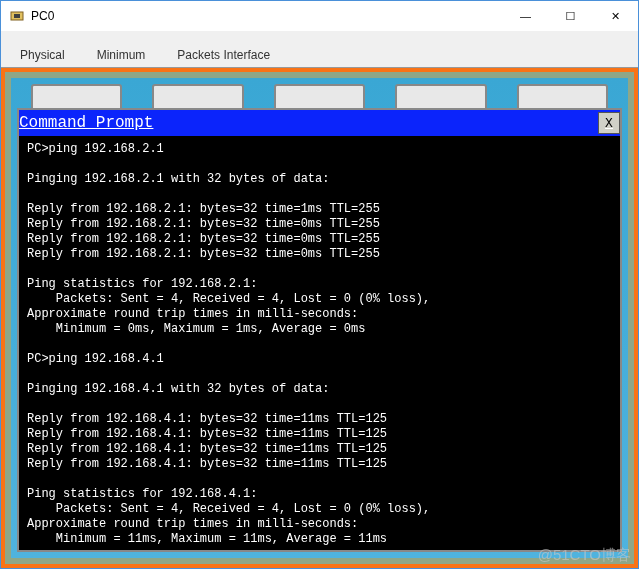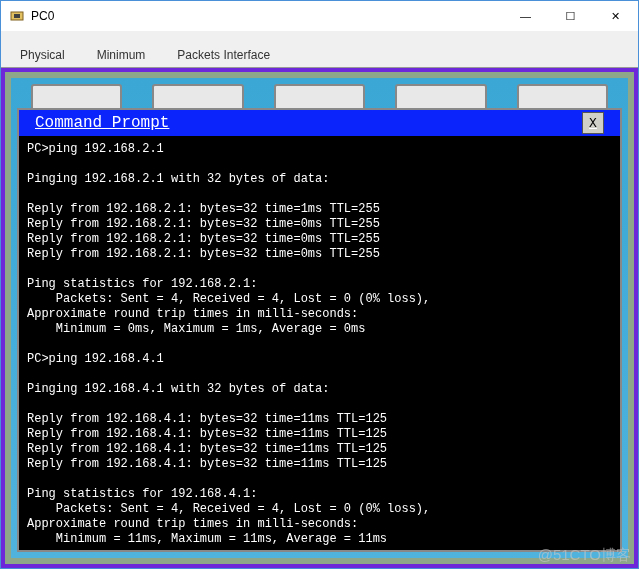--- a/index.html
+++ b/index.html
@@ -1,30 +1,30 @@
 <!DOCTYPE html>
 <html><head>
 <meta charset="utf-8">
 <style>
 html,body{margin:0;padding:0;width:639px;height:569px;overflow:hidden;font-family:"Segoe UI",Tahoma,sans-serif;background:#fff}
-.outer-window{width:639px;height:569px;border:1px solid #4a90d9;box-sizing:border-box;display:flex;flex-direction:column;background:#6d28d9}
+.outer-window{width:639px;height:569px;border:1px solid #4a90d9;box-sizing:border-box;display:flex;flex-direction:column;background:#f97316}
 .outer-titlebar{height:30px;display:flex;align-items:center;padding:0 0 0 8px;background:#fff}
 .outer-titlebar .app-icon{width:16px;height:16px;margin-right:6px;display:flex;align-items:center;justify-content:center}
 .outer-titlebar .title{font-size:12px;color:#000;flex:1}
 .win-controls{display:flex;height:100%}
 .win-btn{width:45px;height:100%;display:flex;align-items:center;justify-content:center;font-size:11px;color:#000}
 .win-btn.close{color:#000}
 .tabstrip{display:flex;padding:12px 0 0 4px;border-bottom:1px solid #999;background:#f0f0f0}
 .tab{padding:4px 14px;font-size:12px;color:#333;border:1px solid transparent;margin-right:2px;cursor:default}
 .tab.active{background:#fff;border:1px solid #999;border-bottom:1px solid #fff;margin-bottom:-1px;border-radius:3px 3px 0 0}
 .desktop-area{flex:1;background:linear-gradient(#3aa7d4,#4fb3de);border:6px solid #8ea788;margin:4px;position:relative;overflow:hidden}
 .shortcut-row{display:flex;gap:30px;padding:6px 20px}
 .shortcut{width:90px;height:50px;background:#e8e8e8;border:2px solid #888;border-radius:3px}
 .cmd-window{position:absolute;top:30px;left:6px;right:6px;bottom:6px;background:#000;border:2px solid #888;display:flex;flex-direction:column}
-.cmd-titlebar{background:#0b24fb;color:#fff;display:flex;align-items:center;padding:2px 16px;font-family:"Courier New",monospace;font-size:16px;text-decoration:underline}
+.cmd-titlebar{background:#0b24fb;color:#fff;display:flex;align-items:center;padding:2px 0;font-family:"Courier New",monospace;font-size:16px;text-decoration:underline}
 .cmd-titlebar .cmd-title{flex:1}
 .cmd-close{width:20px;height:20px;background:#d0d0c8;color:#000;border:1px solid #555;font-family:"Courier New",monospace;font-size:13px;display:flex;align-items:center;justify-content:center;text-decoration:none}
 .terminal{flex:1;background:#000;color:#fff;font-family:"Courier New",monospace;font-size:12px;line-height:15px;padding:6px 8px;white-space:pre;overflow:hidden}
 .watermark{position:absolute;right:8px;bottom:4px;font-size:15px;color:rgba(200,200,200,0.6);font-family:sans-serif}
 .scrollbar{position:absolute;right:-4px;top:55px;bottom:10px;width:10px}
 </style>
 </head>
 <body>
 
 <div class="outer-window">

